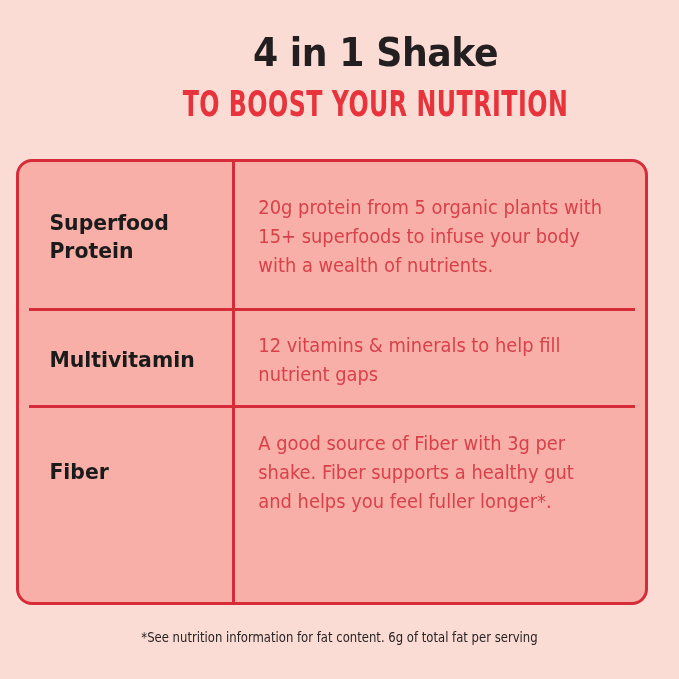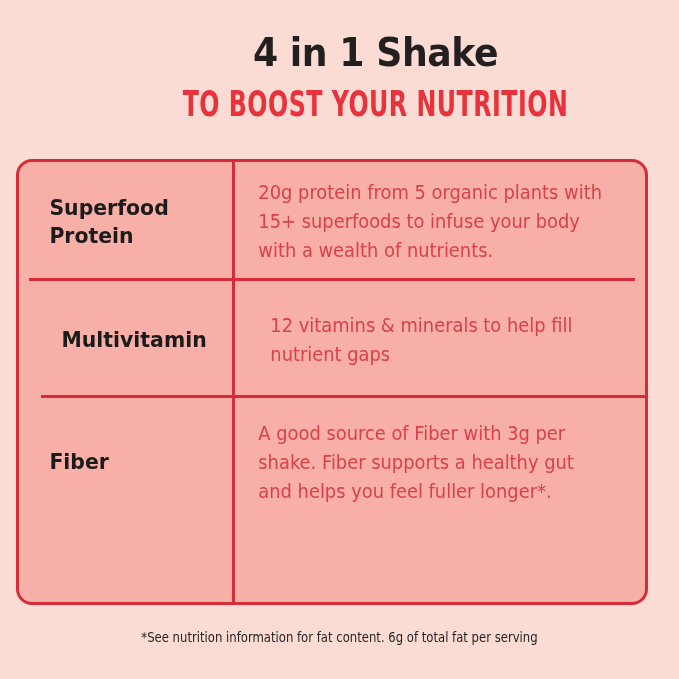--- a/index.html
+++ b/index.html
@@ -70,23 +70,23 @@
     border-radius: 16px;
   }
 
   .row {
     position: relative;
     display: flex;
     align-items: center;
     box-sizing: border-box;
     width: 100%;
   }
-  .row-0 { height: 119px; }
+  .row-0 { height: 149px; }
   .row-1 { height: 96px; }
-  .row-2 { height: 117px; margin-left: 12px; }
+  .row-2 { height: 97px; }
   .row-3 { height: 128px; }
 
   
   .row .divider {
     position: absolute;
     left: 10px;
     right: 10px;
     bottom: 0;
     height: 3px;
     background: #d62b39;

